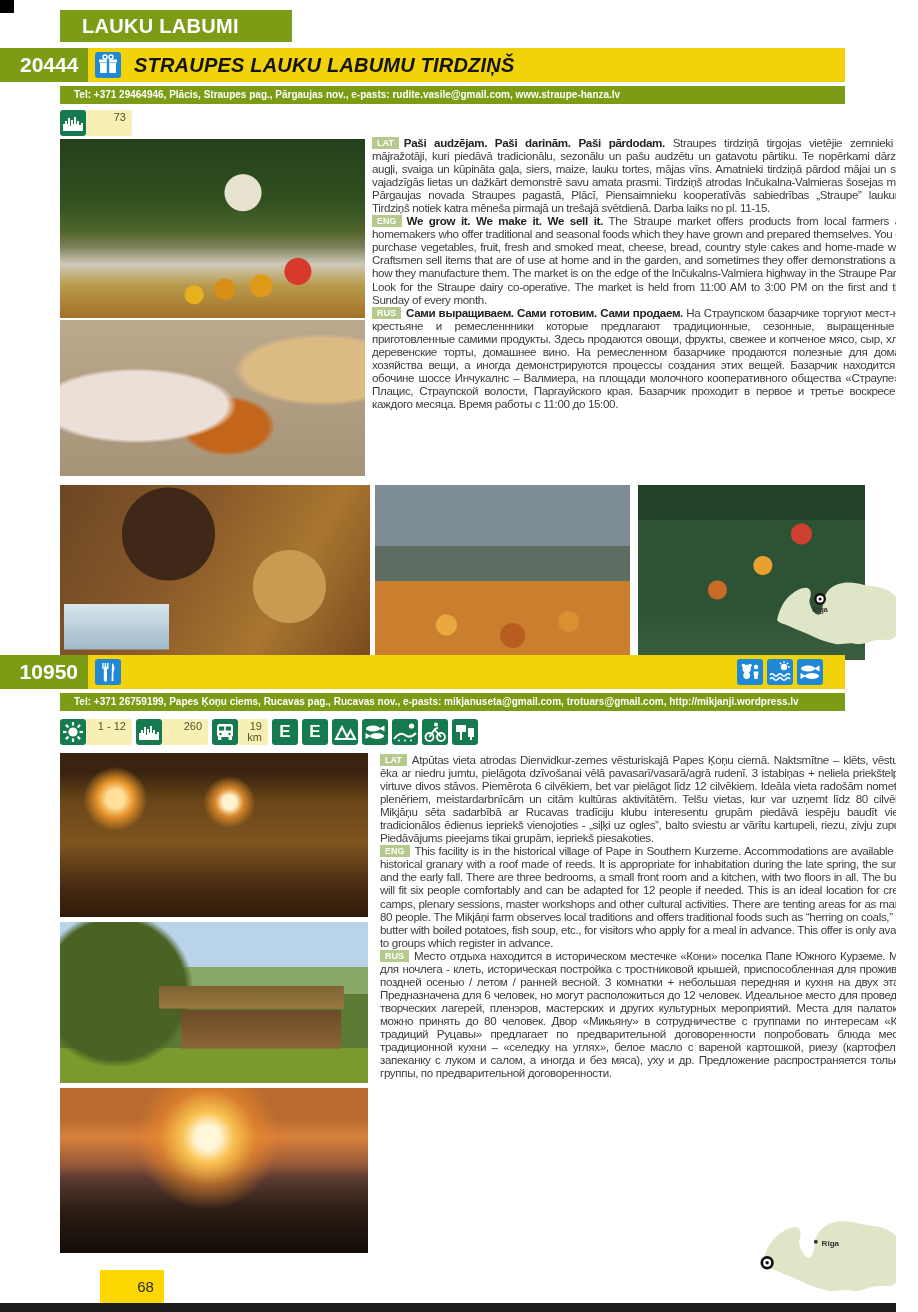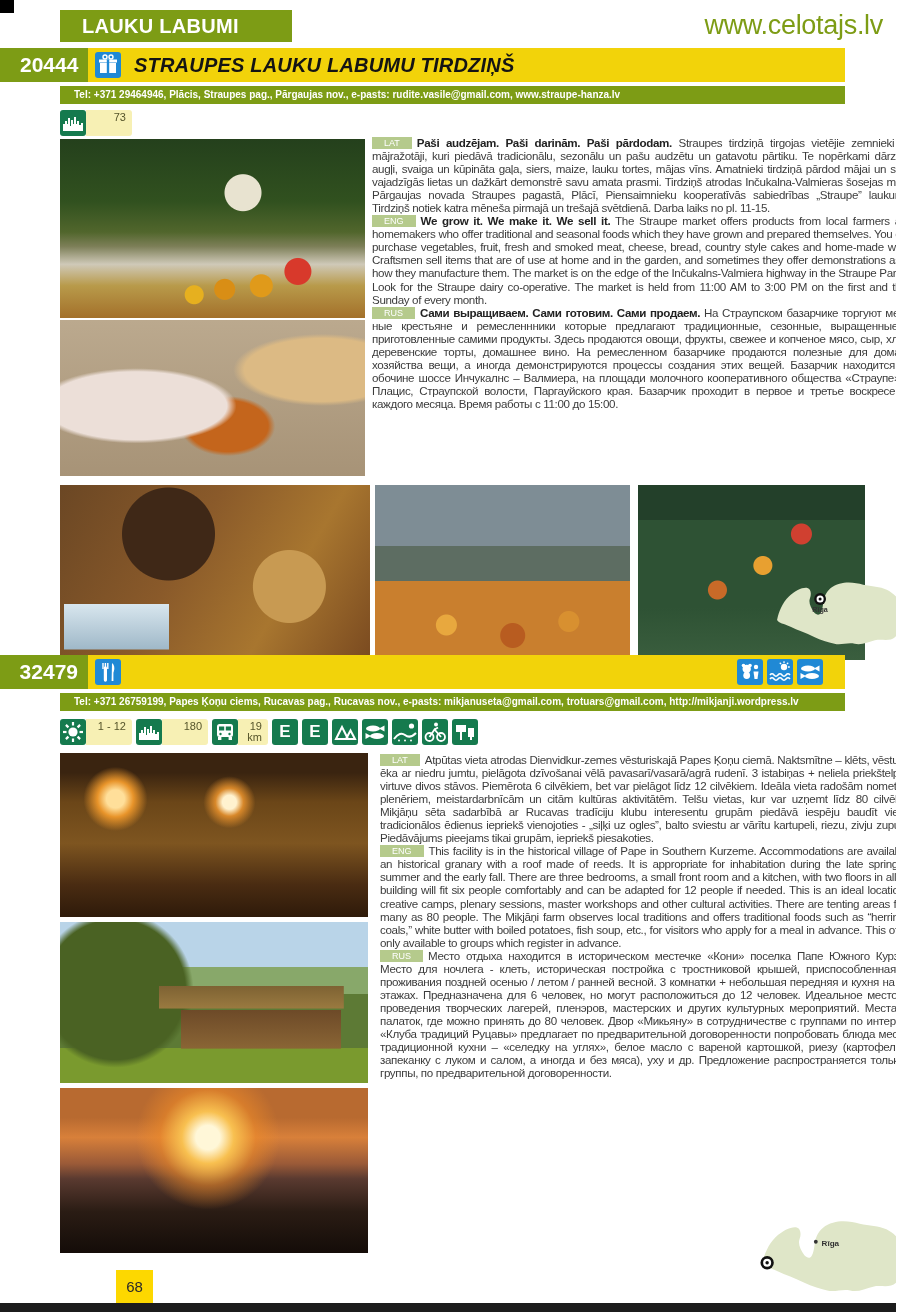--- a/index.html
+++ b/index.html
@@ -25,22 +25,22 @@
   .g-ic{width:26px;height:26px;background:#157a4e;border-radius:3px;flex:none;}
   .badge{height:26px;background:#f7f0b4;font-size:11px;color:#55542a;text-align:right;
        padding:2px 6px 0 4px;box-sizing:border-box;min-width:46px;border-radius:0 3px 3px 0;line-height:11px;white-space:pre-line;}
   .badge.narrow{min-width:30px;width:30px;}
   .grp{display:flex;margin-right:4px;}
   .grp.solo{margin-right:4px;}
   
   .desc{left:372px;width:541px;font-size:11.6px;line-height:13.05px;text-align:justify;
         letter-spacing:-.35px;color:#3c3c3c;overflow:hidden;}
   .desc p{margin:0;}
-  .lang{display:inline-block;background:#b5ca8c;color:#fff;font-weight:normal;font-size:9px;
-        line-height:12px;height:12px;padding:0 12px;margin-right:5px;vertical-align:1px;letter-spacing:0;}
+  .lang{display:inline-block;background:#b5ca8c;color:#fff;font-weight:bold;font-size:9px;
+        line-height:12px;height:12px;padding:0 5px;margin-right:5px;vertical-align:1px;letter-spacing:0;}
   .lead{font-weight:bold;color:#222;}
   
   .photo{position:absolute;background-repeat:no-repeat;}
   .ph-market{background-image:
      radial-gradient(circle at 78% 74%, #d8392b 0 13px, transparent 14px),
      radial-gradient(circle at 66% 82%, #e09a1a 0 11px, transparent 12px),
      radial-gradient(circle at 54% 84%, #d98e15 0 10px, transparent 11px),
      radial-gradient(circle at 44% 87%, #e6b01f 0 9px, transparent 10px),
      radial-gradient(circle at 60% 30%, #e8e3d0 0 18px, transparent 19px),
      linear-gradient(180deg,#24401c 0%,#31511f 35%,#51662c 52%,#7d7f58 60%,#cfc9b8 70%,#b89a4a 82%,#a3702a 100%);}
@@ -76,33 +76,32 @@
      radial-gradient(circle at 18% 42%, #4a6223 0 26%, transparent 29%),
      linear-gradient(180deg,#b9d4e8 0 28%,#88a86a 28% 45%,#5d7a35 45% 78%,#7a9a2e 78% 100%);
      background-size:52% 24%,60% 14%,100% 100%,100% 100%;
      background-position:82% 72%,80% 46%,0 0,0 0;}
   .ph-sunset{background-image:
      radial-gradient(circle at 48% 30%, #fff7d8 0 12px, #f8c050 26px, rgba(240,140,40,.55) 48px, transparent 72px),
      linear-gradient(180deg,#b86a30 0 18%,#d8803a 30%,#9a5a38 46%,#5a3a30 55%,#2a1c14 75%,#140c08 100%);}
   
   .map svg{display:block;}
   
-  .page-num{left:116px;top:1270px;width:37px;height:33px;background:#fdd800;color:#2a2a2a;
-       font-size:15px;text-align:center;line-height:33px;}
+  .page-num{left:100px;top:1270px;width:37px;height:33px;background:#fdd800;color:#2a2a2a;
+       font-size:15px;text-align:center;line-height:33px;padding-left:27px;}
   .footer-text{left:152px;top:1277px;color:#7d9c15;font-weight:bold;font-size:13.5px;letter-spacing:.3px;}
   .bottom-bar{left:0;bottom:0;width:918px;height:9px;background:#1c1c1c;}
 </style>
 </head>
 <body>
 
 <div id="page">
 
   <div class="abs crop-mark"></div>
   <div class="abs section-box">LAUKU LABUMI</div>
-  <div class="abs site-url">www.celotajs.lv</div>
 
   <div class="abs num-seg" style="top:48px;padding-left:20px;">20444</div>
   <div class="abs title-bar" style="top:48px;">
     <span class="cat-icon">
       <svg width="26" height="26" viewBox="0 0 26 26">
         <rect x="5" y="11" width="16" height="10" fill="#fff"></rect>
         <rect x="4" y="7.5" width="18" height="3" fill="#fff"></rect>
         <rect x="11.8" y="7.5" width="2.4" height="13.5" fill="#2089d5"></rect>
         <circle cx="10" cy="5" r="2" fill="none" stroke="#fff" stroke-width="1.4"></circle>
         <circle cx="16" cy="5" r="2" fill="none" stroke="#fff" stroke-width="1.4"></circle>
@@ -141,21 +140,21 @@
       <path fill="#dfe6c8" d="M6,50 C8,40 12,30 20,22 C28,15 36,11 42,12 C46,13 47,19 45,24 C43,29 46,36 50,41 C53,44 56,45 58,41 C61,36 60,28 63,21 C66,14 72,9 80,7 C90,4 100,6 108,8 C118,10 128,10 136,14 C144,18 152,26 154,34 C156,42 152,48 150,54 C148,60 150,66 146,70 C140,76 130,72 122,74 C114,76 106,80 98,78 C90,76 82,80 74,78 C66,76 58,74 50,70 C40,65 30,62 22,58 C14,54 8,54 6,50 Z"></path>
       <g>
         <circle cx="57" cy="25" r="7" fill="#111"></circle>
           <circle cx="57" cy="25" r="4.2" fill="#fff"></circle>
           <circle cx="57" cy="25" r="1.8" fill="#111"></circle>
       </g>
       <text x="57" y="41" font-size="8.5" font-weight="bold" fill="#333" text-anchor="middle" font-family="Liberation Sans, sans-serif">Rīga</text>
     </svg>
   </div>
 
-  <div class="abs num-seg" style="top:655px;">32479</div>
+  <div class="abs num-seg" style="top:655px;">10950</div>
   <div class="abs title-bar" style="top:655px;">
     <span class="cat-icon">
       <svg width="26" height="26" viewBox="0 0 26 26">
         <g stroke="#fff" stroke-width="1.4" fill="#fff">
           <path d="M8,4 v6" fill="none"></path>
             <path d="M10.4,4 v6" fill="none"></path>
             <path d="M12.8,4 v6" fill="none"></path>
           <rect x="9.5" y="8" width="1.8" height="14" rx="0.9"></rect>
           <path d="M17,4 q3.5,2.5 1.8,8.5 l-0.4,1.2 v8.3 h-1.8 z" stroke="none"></path>
         </g>
@@ -217,21 +216,21 @@
         </svg>
       </span>
       <span class="badge">1 - 12</span>
     </span>
     <span class="grp">
       <span class="g-ic">
         <svg width="26" height="26" viewBox="0 0 26 26">
             <path fill="#fff" d="M3,21 V14 h2 v-3 h2 v3 h1 V8 h2 v8 h1 V10 h2 v4 h1 V7 h2 v7 h1 v-3 h2 v4 h2 v-2 h2 v8 Z"></path>
           </svg>
       </span>
-      <span class="badge">180</span>
+      <span class="badge">260</span>
     </span>
     <span class="grp">
       <span class="g-ic">
         <svg width="26" height="26" viewBox="0 0 26 26">
           <rect x="5" y="5" width="16" height="13" rx="2.5" fill="#fff"></rect>
           <rect x="7" y="7.5" width="5.2" height="4" fill="#157a4e"></rect>
             <rect x="13.8" y="7.5" width="5.2" height="4" fill="#157a4e"></rect>
           <circle cx="8.5" cy="15" r="1.2" fill="#157a4e"></circle>
             <circle cx="17.5" cy="15" r="1.2" fill="#157a4e"></circle>
           <rect x="6" y="18" width="3.4" height="3" fill="#fff"></rect>

